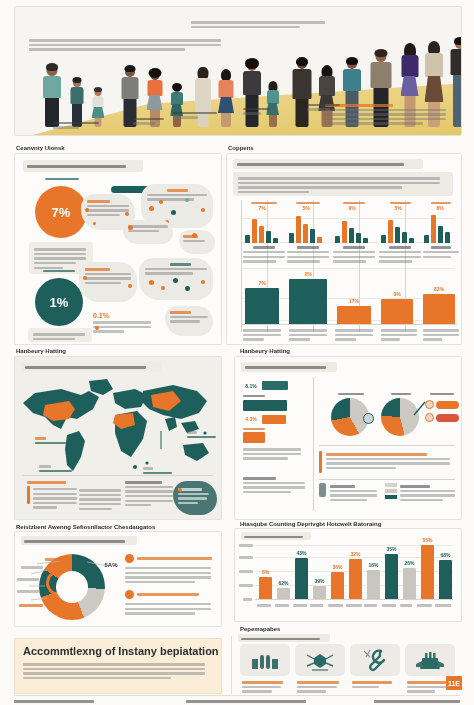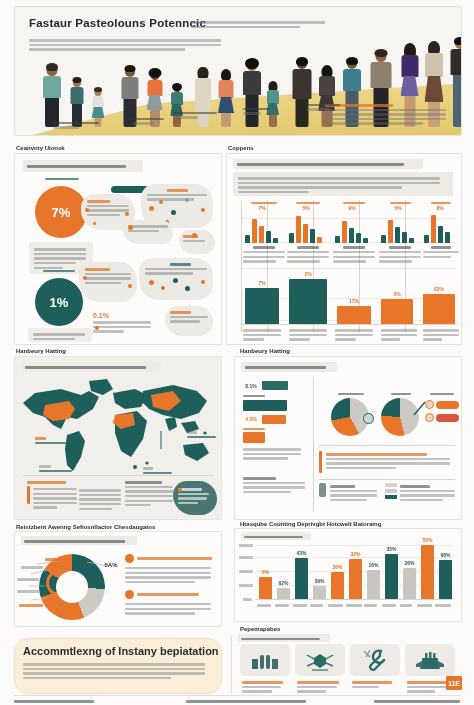--- a/index.html
+++ b/index.html
@@ -60,21 +60,21 @@
 
   
   .donut{position:absolute;border-radius:50%;}
   .donut .hole{position:absolute;border-radius:50%;background:#fdfcfa;}
   .pie{position:absolute;border-radius:50%;}
 
   
   .icard{position:absolute;background:#eeebe6;border-radius:5px;display:flex;align-items:center;justify-content:center;}
 
   
-  .callout{position:absolute;background:#fbeed9;border:1px solid #f2e0c2;border-radius:14px;}
+  .callout{position:absolute;background:#fbeed9;border:1px solid #f2e0c2;border-radius:0;}
   .callout-h{position:absolute;font-size:11px;font-weight:bold;color:#2b2e31;filter:blur(.3px);}
 
   .divider{position:absolute;background:#e4e0d8;}
   .logo{position:absolute;background:#e8762a;border-radius:1px;display:flex;align-items:center;
         justify-content:center;color:#fff;font-size:7px;font-weight:bold;}
   .foot{position:absolute;}
 </style>
 </head>
 <body>
 
@@ -190,21 +190,20 @@
         <div class="legs" style="top:59px;width:12px;height:25px;background:#caa079;"></div>
       </div>
       <div class="p" style="left:434px;width:22px;height:88px;">
         <div class="head" style="top:0;width:10px;height:10px;background:#9d7151;"></div>
         <div class="hair" style="top:-2px;width:12px;height:8px;background:#171210;"></div>
         <div class="torso" style="top:10px;width:19px;height:26px;background:#2f2c2a;"></div>
         <div class="legs" style="top:36px;width:14px;height:52px;background:#4d6475;"></div>
       </div>
     </div>
 
-    <div class="hdr-title">Fastaur Pasteolouns Potenncic</div>
     <div class="hdr-sub">
       <i class="tx l"></i>
         <i class="tx m"></i>
     </div>
     <div class="hdr-body">
       <i class="tx l"></i>
         <i class="tx l"></i>
         <i class="tx m"></i>
     </div>
     <div class="hdr-note">

